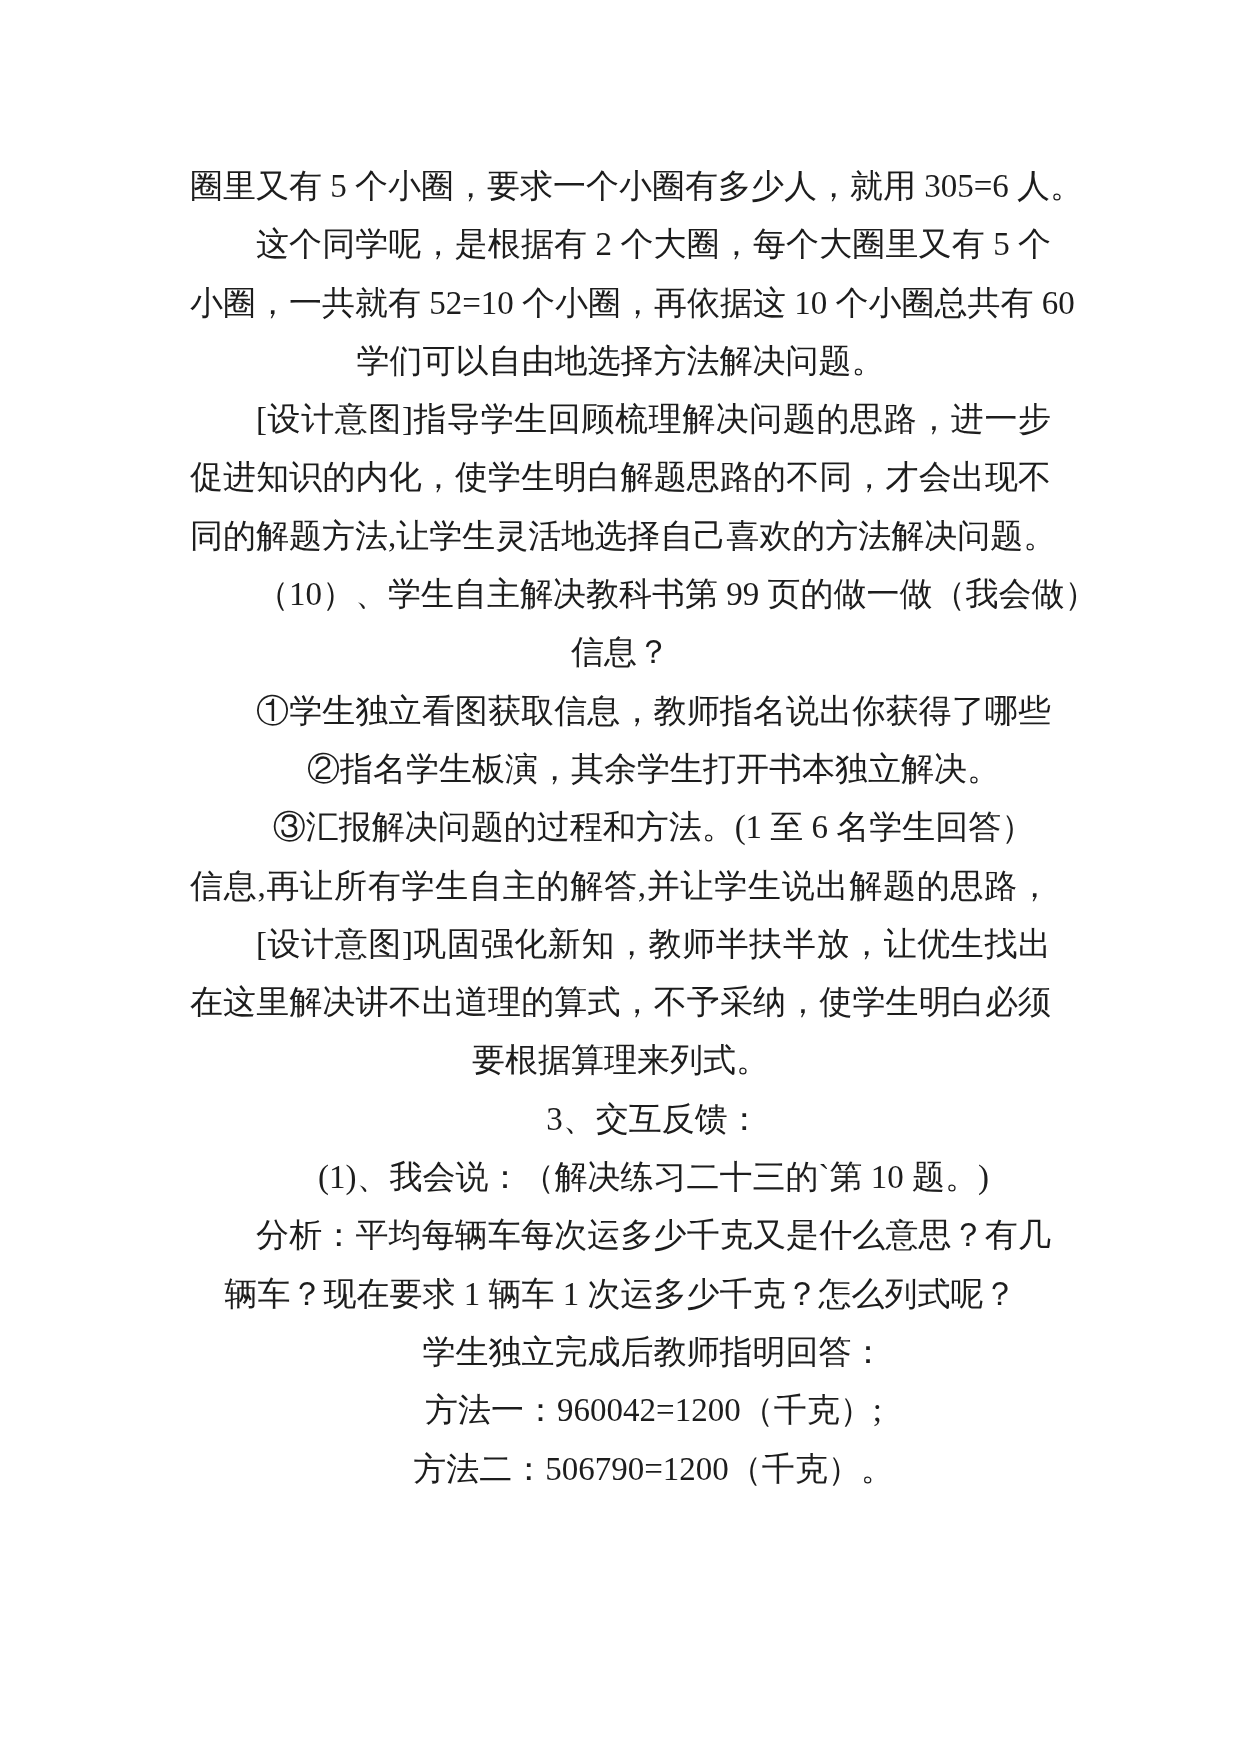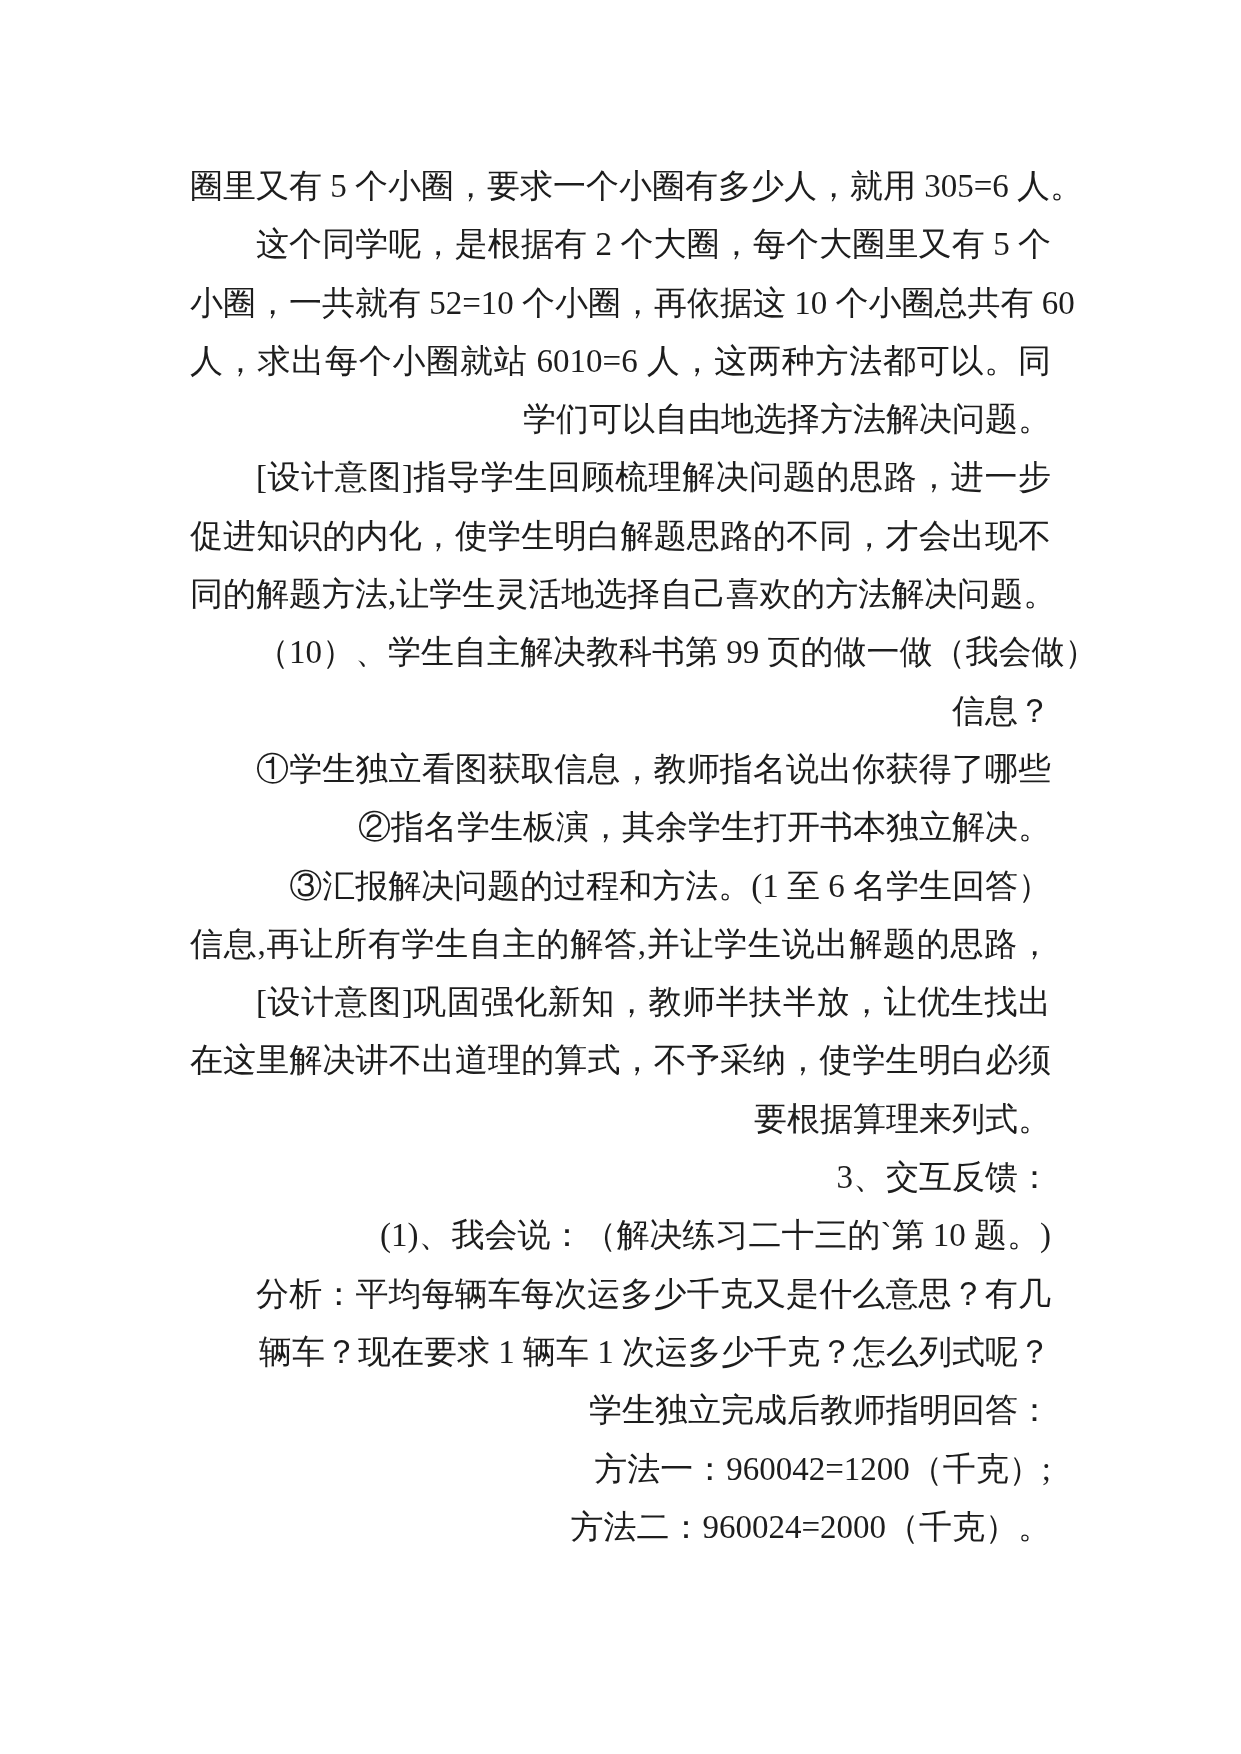--- a/index.html
+++ b/index.html
@@ -21,53 +21,52 @@
     top: 157px;
     width: 861px;
     font-size: 33px;
     line-height: 58.3px;
     color: #1d1d1d;
     font-weight: 400;
   }
   .line {
     height: 58.3px;
     white-space: nowrap;
-    text-align: right;
+    text-align: center;
   }
   .line.indent {
     text-indent: 66px;
   }
   .line.justify {
     text-align: justify;
     text-align-last: justify;
   }
 </style>
 </head>
 <body>
 
 <div class="page">
   <div class="text-column" style="color: rgb(29, 29, 29);">
       <div class="line">圈里又有 5 个小圈，要求一个小圈有多少人，就用 305=6 人。</div>
       <div class="line indent justify">这个同学呢，是根据有 2 个大圈，每个大圈里又有 5 个</div>
       <div class="line justify">小圈，一共就有 52=10 个小圈，再依据这 10 个小圈总共有 60</div>
-      <div class="line justify">人，求出每个小圈就站 6010=6 人，这两种方法都可以。同</div>
       <div class="line">学们可以自由地选择方法解决问题。</div>
       <div class="line indent justify">[设计意图]指导学生回顾梳理解决问题的思路，进一步</div>
       <div class="line justify">促进知识的内化，使学生明白解题思路的不同，才会出现不</div>
       <div class="line">同的解题方法,让学生灵活地选择自己喜欢的方法解决问题。</div>
       <div class="line indent">（10）、学生自主解决教科书第 99 页的做一做（我会做）</div>
       <div class="line">信息？</div>
       <div class="line indent justify">①学生独立看图获取信息，教师指名说出你获得了哪些</div>
       <div class="line indent">②指名学生板演，其余学生打开书本独立解决。</div>
       <div class="line indent">③汇报解决问题的过程和方法。(1 至 6 名学生回答）</div>
       <div class="line justify">信息,再让所有学生自主的解答,并让学生说出解题的思路，</div>
       <div class="line indent justify">[设计意图]巩固强化新知，教师半扶半放，让优生找出</div>
       <div class="line justify">在这里解决讲不出道理的算式，不予采纳，使学生明白必须</div>
       <div class="line">要根据算理来列式。</div>
       <div class="line indent">3、交互反馈：</div>
       <div class="line indent">(1)、我会说：（解决练习二十三的`第 10 题。)</div>
       <div class="line indent justify">分析：平均每辆车每次运多少千克又是什么意思？有几</div>
       <div class="line">辆车？现在要求 1 辆车 1 次运多少千克？怎么列式呢？</div>
       <div class="line indent">学生独立完成后教师指明回答：</div>
       <div class="line indent">方法一：960042=1200（千克）;</div>
-      <div class="line indent">方法二：960024=2000（千克）。</div>
+      <div class="line indent">方法二：506790=1200（千克）。</div>
     </div>
 </div>
 
 </body></html>

